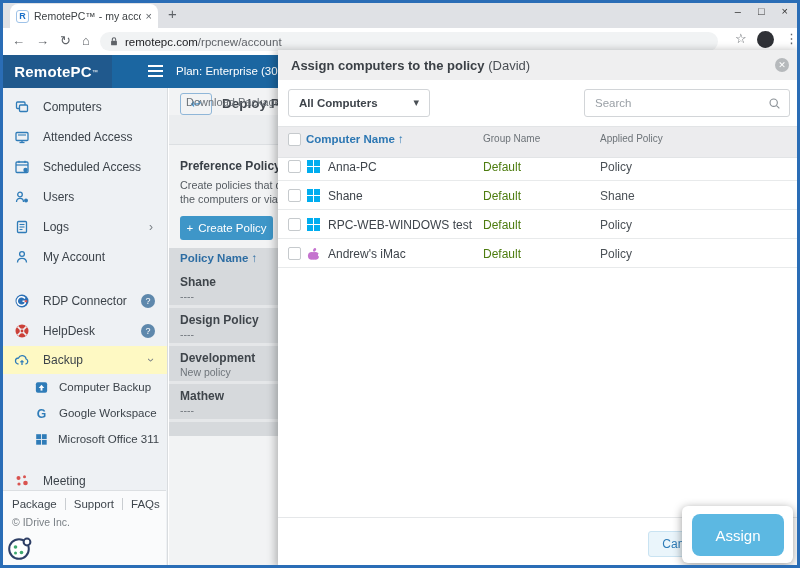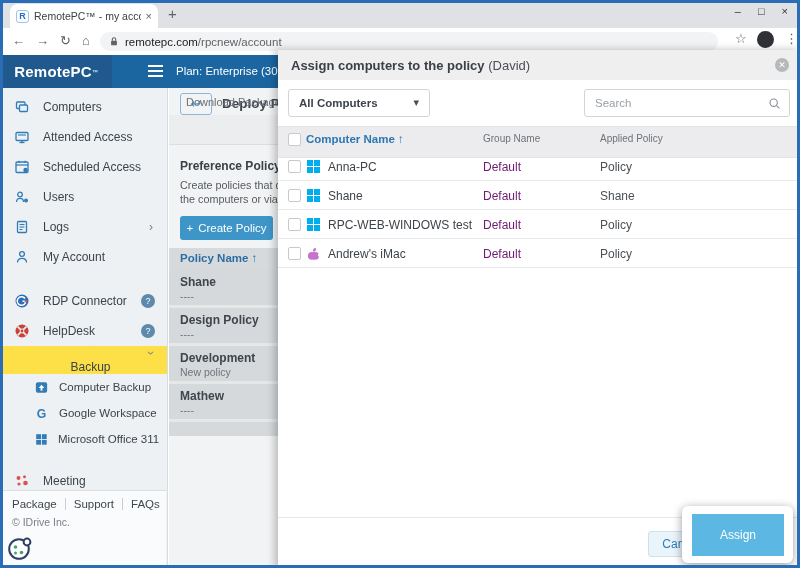--- a/index.html
+++ b/index.html
@@ -38,21 +38,21 @@
   .burger { position:absolute; left:148px; top:15px; width:15px; height:2px; background:#fff;
             box-shadow:0 -5px 0 #fff, 0 5px 0 #fff; }
   .plan-text { position:absolute; left:176px; top:0; line-height:33px; color:#fff; font-size:11.5px;
                white-space:nowrap; }
 
   
   .sidebar { position:absolute; top:88px; left:0; width:168px; bottom:0; background:#eef1f4;
              border-right:1px solid #d9dcdf; z-index:1; }
   .sb-item { height:30px; display:flex; align-items:center; padding-left:14px; gap:13px;
              color:#3c434a; font-size:12px; position:relative; }
-  .sb-item.selected { background:#fde047; height:28px;flex-direction:column; }
+  .sb-item.selected { background:#fef9c3; height:28px; }
   .sb-item.sub { height:26px; padding-left:34px; gap:10px; font-size:11.5px; }
   .sb-gap { height:14px; }
   .sb-chev { position:absolute; right:14px; color:#7a8086; font-size:12px; }
   .sb-chev.down { transform:rotate(90deg); }
   .sb-help { position:absolute; right:12px; width:14px; height:14px; border-radius:50%;
              background:#5e88ac; color:#fff; font-size:9px; text-align:center; line-height:14px; }
   .sb-bottom { position:absolute; bottom:0; left:0; right:1px; height:78px; background:#fafbfc;
                border-top:1px solid #dcdfe2; padding:7px 0 0 12px; }
   .sb-links { display:flex; font-size:11.5px; color:#3f464d; }
   .sb-links span { padding:0 8px; border-right:1px solid #c9cdd1; }
@@ -107,30 +107,30 @@
   .thead { position:absolute; top:76px; left:0; right:0; height:32px; background:#ececee;
            border-top:1px solid #e2e4e6; border-bottom:1px solid #e2e4e6;padding-left:44px; }
   .cb { position:absolute; width:13px; height:13px; border:1px solid #c6cacd; border-radius:2px;
         background:#fff; }
   .col-name { position:absolute; left:28px; font-size:11.5px; font-weight:600; color:#2c77b3; }
   .col-other { position:absolute; font-size:10px; color:#6d7378; }
   .trow { position:absolute; left:0; right:0; height:29px; border-bottom:1px solid #e8eaeb; }
   .trow .cb { left:10px; top:8px; }
   .os-ic { position:absolute; left:29px; top:8px; }
   .cell-name { position:absolute; left:50px; top:8px; font-size:12px; color:#3e444b; }
-  .cell-group { position:absolute; left:205px; top:8px; font-size:12px; color:#701a75; }
+  .cell-group { position:absolute; left:205px; top:8px; font-size:12px; color:#4d7c0f; }
   .cell-policy { position:absolute; left:322px; top:8px; font-size:12px; color:#4b5157; }
   .modal-footline { position:absolute; top:467px; left:0; right:0; border-top:1px solid #e5e7e9; }
   .cancelbtn { position:absolute; left:370px; top:481px; width:66px; height:26px; background:#eaf5fb;
                border:1px solid #c9e3f2; border-radius:3px; color:#2e7cb8; font-size:12px;
                text-align:center; line-height:24px; }
   .spotlight { position:absolute; left:682px; top:506px; width:111px; height:57px; background:#fff;
                border-radius:6px; box-shadow:0 2px 10px rgba(0,0,0,.4); z-index:20; }
   .assignbtn { position:absolute; left:10px; top:8px; width:92px; height:42px; background:#5cb8e2;
-               border-radius:0; color:#fff; font-size:12px; display:flex; align-items:center;
+               border-radius:8px; color:#fff; font-size:15px; display:flex; align-items:center;
                justify-content:center; }
 </style>
 </head>
 <body>
 
 <div class="window">
 
   <div class="tabstrip">
     <div class="tab">
       <span class="favicon">R</span>

